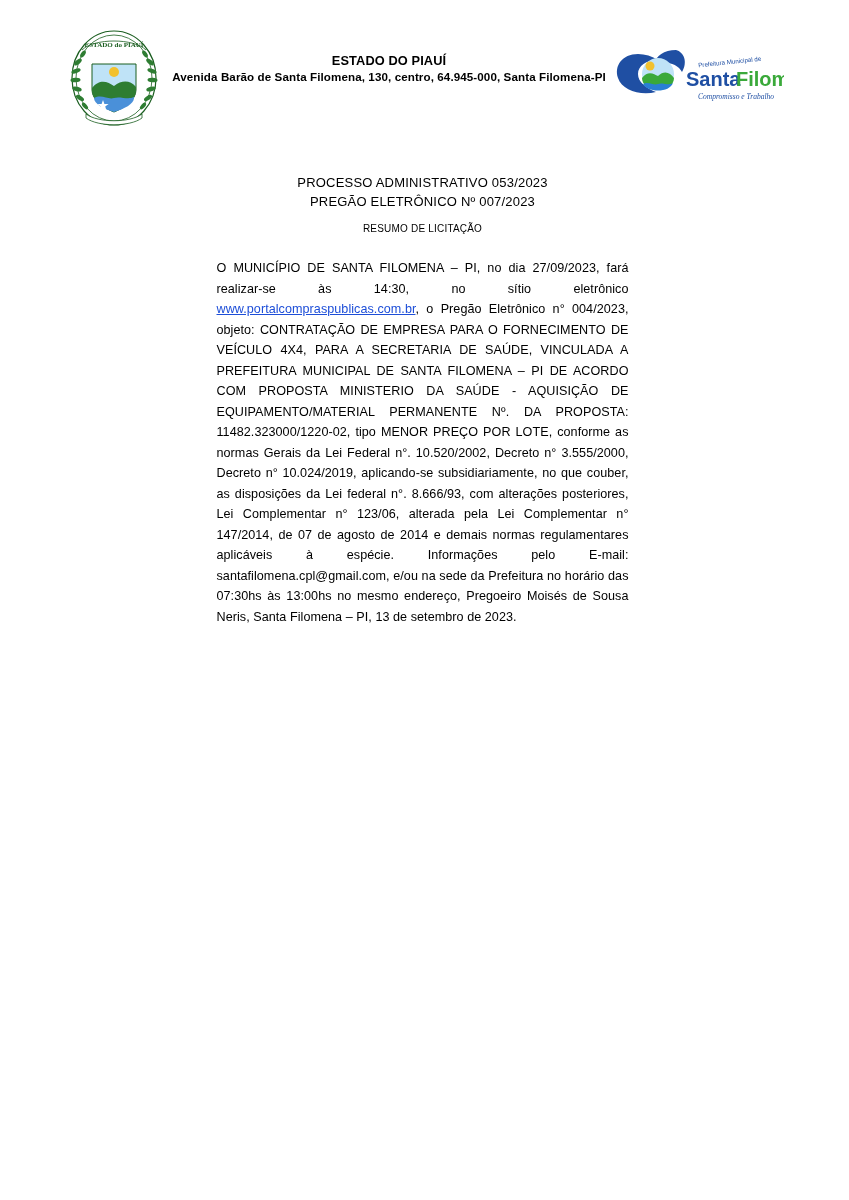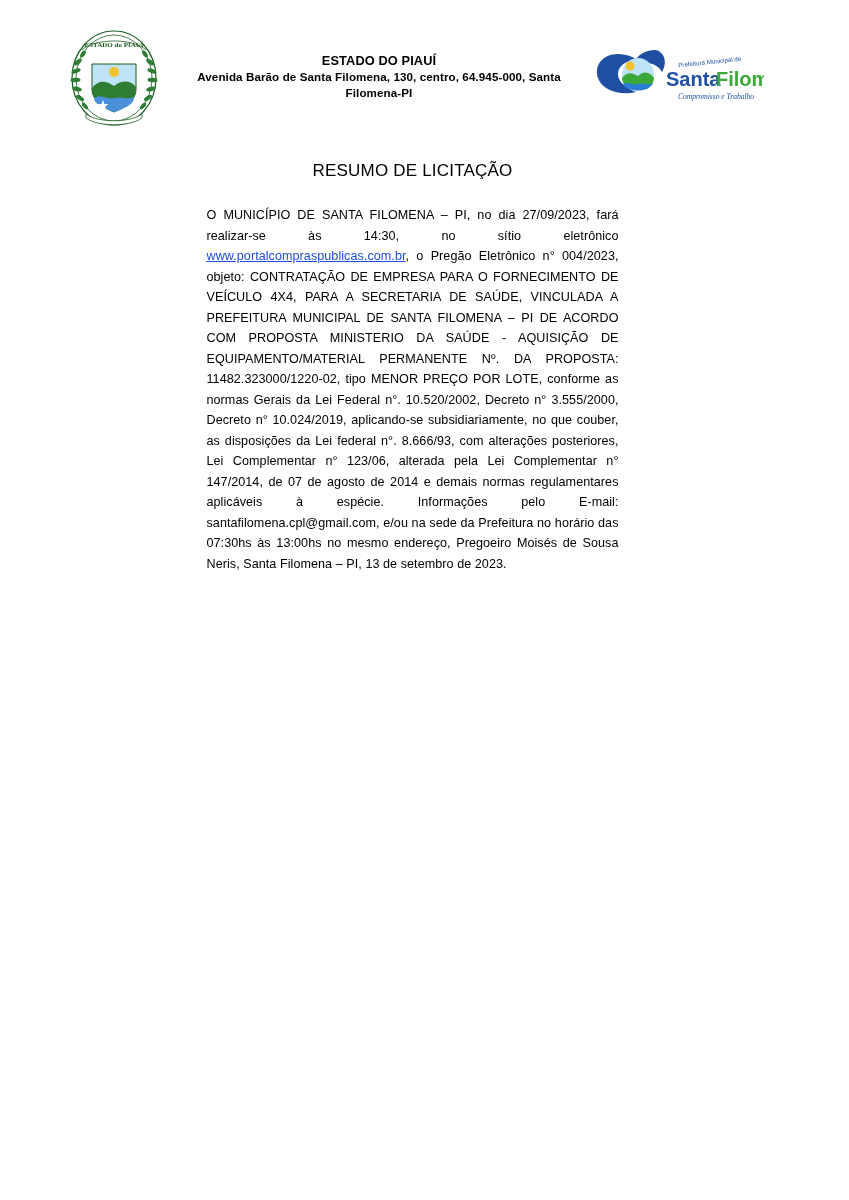--- a/index.html
+++ b/index.html
@@ -12,21 +12,21 @@
     height: 1200px;
     font-family: "Liberation Sans", sans-serif;
     color: #000000;
     position: relative;
     overflow: hidden;
   }
   .page {
     width: 849px;
     height: 1200px;
     box-sizing: border-box;
-    padding: 26px 84px 0 60px;
+    padding: 26px 64px 0 60px;
     position: relative;
   }
 
   
   .letterhead {
     display: flex;
     align-items: flex-start;
     justify-content: space-between;
     height: 104px;
   }
@@ -67,22 +67,22 @@
   
   .proc-block {
     text-align: center;
     margin-top: 43px;
     font-size: 13px;
     line-height: 19px;
     letter-spacing: 0.2px;
   }
   .resumo {
     text-align: center;
-    margin-top: 31px;
-    font-size: 17px;
+    margin-top: 12px;
+    font-size: 10px;
     letter-spacing: 0.2px;
   }
 
   
   .body-text {
     margin: 24px auto 0 auto;
     width: 412px;
     text-align: justify;
     text-justify: inter-word;
     font-size: 12.6px;
@@ -164,20 +164,24 @@
         <text x="118" y="20" font-family="'Liberation Sans', sans-serif" font-size="6.2" fill="#1f4fa3" text-anchor="middle" transform="rotate(-6 118 20)">Prefeitura Municipal de</text>
 
         <text x="74" y="42" font-family="'Liberation Sans', sans-serif" font-size="20" font-weight="bold" fill="#1f4fa3">Santa</text>
         <text x="124" y="42" font-family="'Liberation Sans', sans-serif" font-size="20" font-weight="bold" fill="#3aa93a">Filomena</text>
 
         <text x="86" y="55" font-family="'Liberation Serif', serif" font-size="7.5" font-style="italic" fill="#1f4fa3">Compromisso e Trabalho</text>
       </svg>
     </div>
   </div>
 
+  <div class="proc-block">
+    <div>PROCESSO ADMINISTRATIVO 053/2023</div>
+    <div>PREGÃO ELETRÔNICO Nº 007/2023</div>
+  </div>
 
   <div class="resumo">RESUMO DE LICITAÇÃO</div>
 
   <div class="body-text">
     <p>
       <span>O MUNICÍPIO DE SANTA FILOMENA – PI, no dia 27/09/2023, fará realizar-se às 14:30, no sítio eletrônico </span><a class="link" href="#">www.portalcompraspublicas.com.br</a><span>, o Pregão Eletrônico n° 004/2023, objeto: CONTRATAÇÃO DE EMPRESA PARA O FORNECIMENTO DE VEÍCULO 4X4, PARA A SECRETARIA DE SAÚDE, VINCULADA A PREFEITURA MUNICIPAL DE SANTA FILOMENA – PI DE ACORDO COM PROPOSTA MINISTERIO DA SAÚDE - AQUISIÇÃO DE EQUIPAMENTO/MATERIAL PERMANENTE Nº. DA PROPOSTA: 11482.323000/1220-02, tipo MENOR PREÇO POR LOTE, conforme as normas Gerais da Lei Federal n°. 10.520/2002, Decreto n° 3.555/2000, Decreto n° 10.024/2019, aplicando-se subsidiariamente, no que couber, as disposições da Lei federal n°. 8.666/93, com alterações posteriores, Lei Complementar n° 123/06, alterada pela Lei Complementar n° 147/2014, de 07 de agosto de 2014 e demais normas regulamentares aplicáveis à espécie. Informações pelo E-mail: santafilomena.cpl@gmail.com, e/ou na sede da Prefeitura no horário das 07:30hs às 13:00hs no mesmo endereço, Pregoeiro Moisés de Sousa Neris, Santa Filomena – PI, 13 de setembro de 2023.</span>
     </p>
   </div>
 
 </div>

